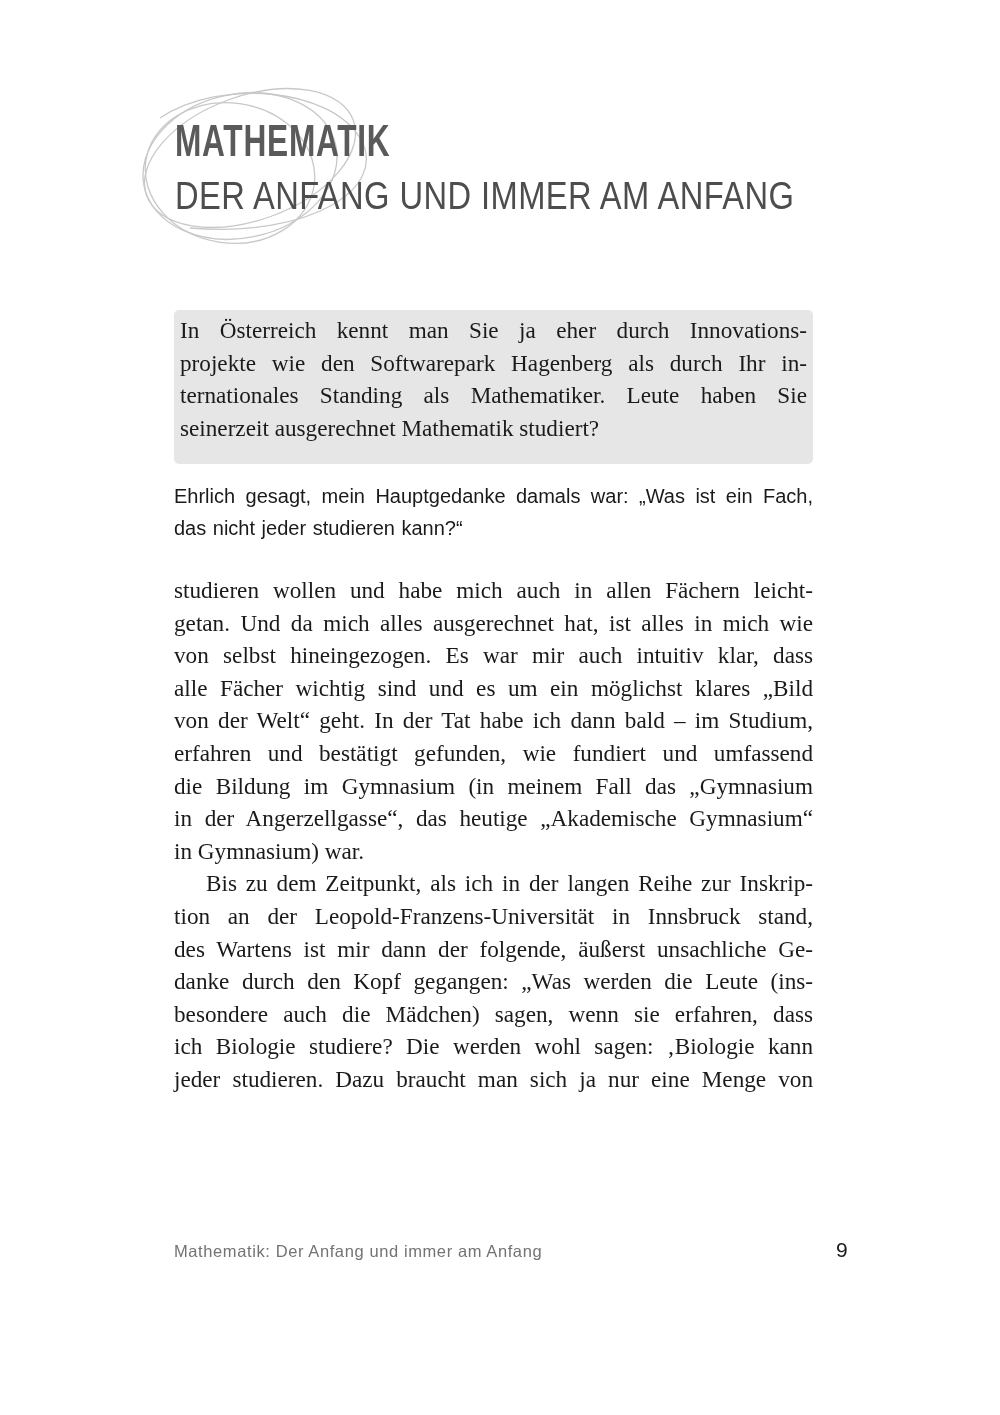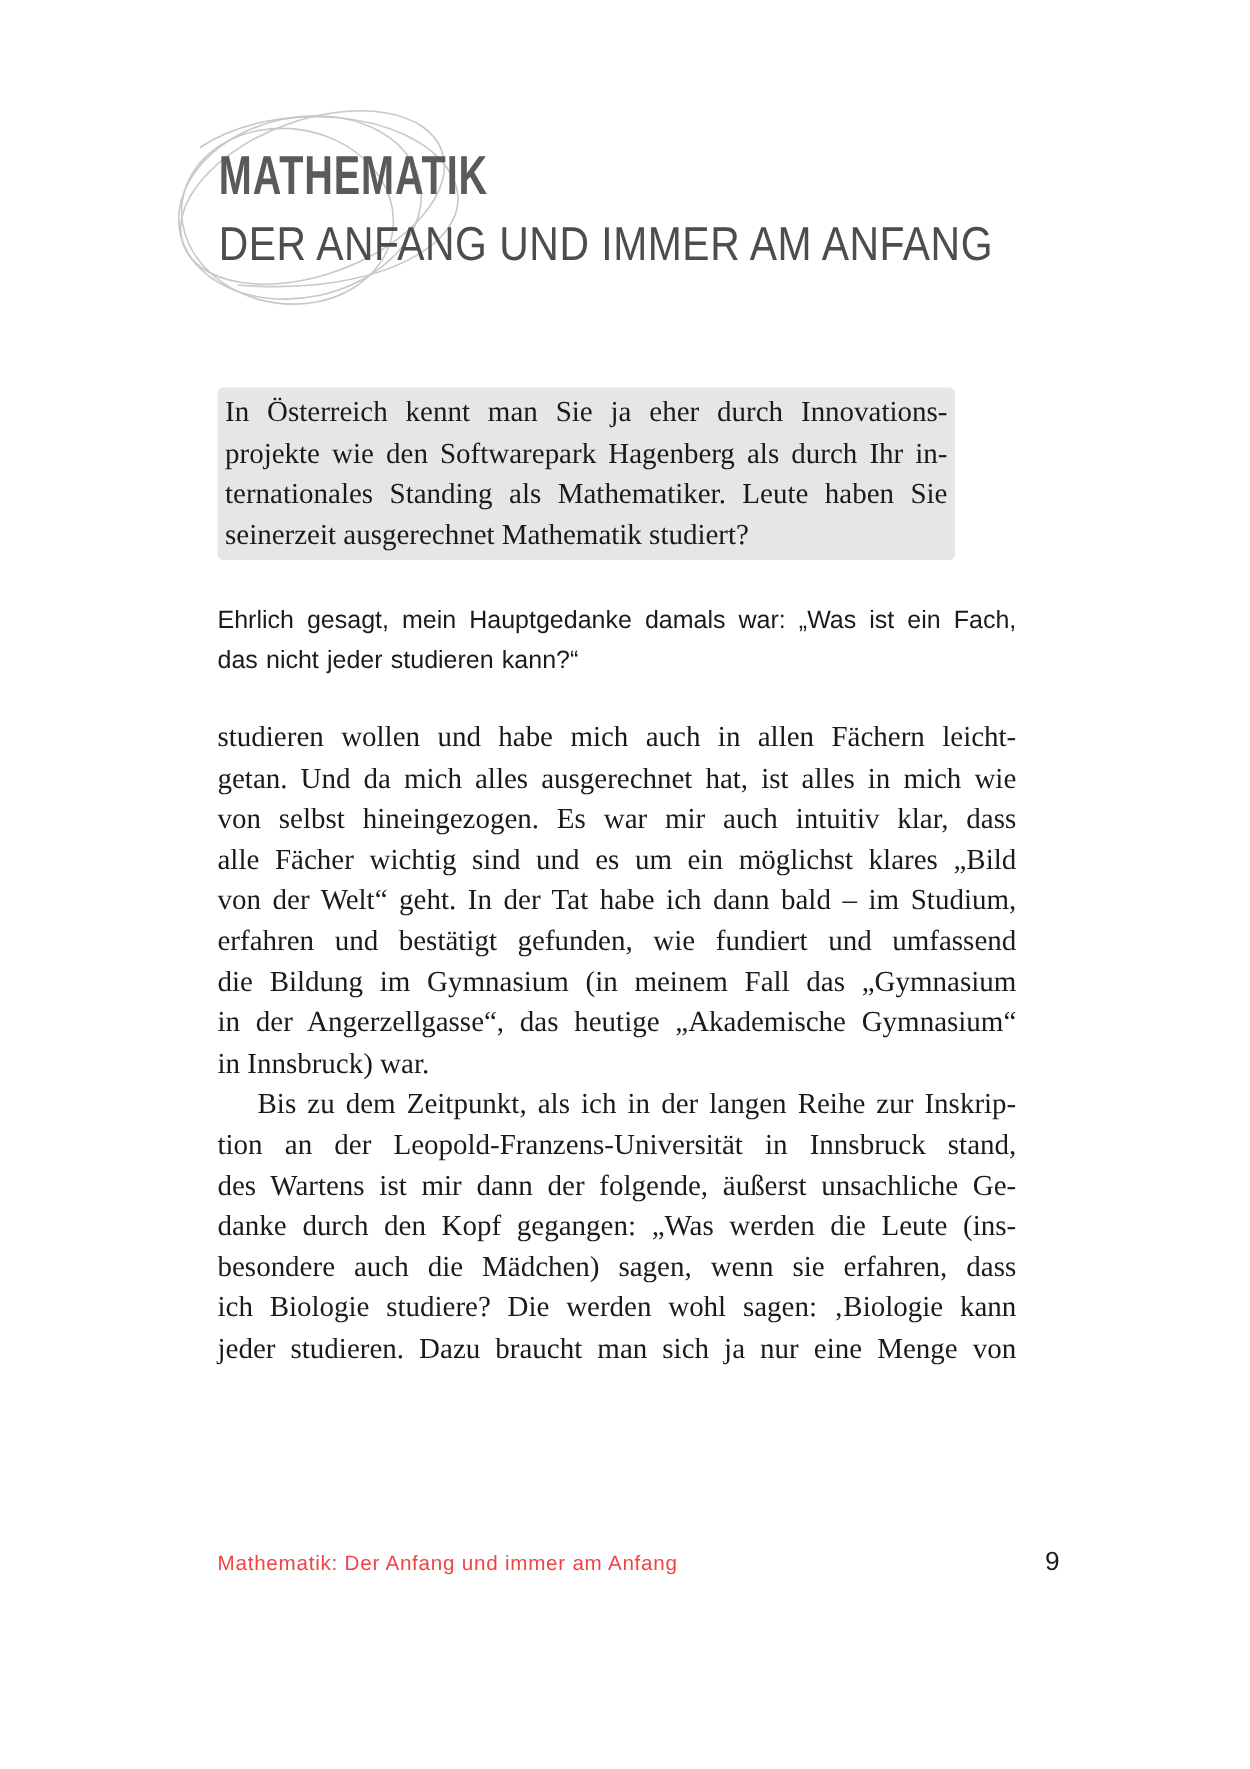--- a/index.html
+++ b/index.html
@@ -13,23 +13,23 @@
       letter-spacing: 1px;
     }
     .chapter-subtitle {
       position: absolute; left: 175px; top: 175px;
       font-family: "Liberation Sans", sans-serif; font-weight: normal;
       font-size: 38px; line-height: 42px; color: #4d4d4d;
       transform: scaleX(0.86); transform-origin: left top;
       letter-spacing: 0.5px; white-space: nowrap;
     }
     .question-box {
-      position: absolute; left: 174px; top: 310px; width: 590px;
+      position: absolute; left: 174px; top: 310px; width: 639px;
       background: #e6e6e6; border-radius: 5px;
-      padding: 4px 0 4px 0; box-sizing: border-box;
+      padding: 4px 0 20px 0; box-sizing: border-box;
     }
     .question-text {
       font-family: "Liberation Serif", serif; font-size: 23.2px; line-height: 32.5px;
       color: #1a1a1a; text-align: justify; margin: 0; padding: 0 6px;
     }
     .answer-lead {
       position: absolute; left: 174px; top: 480px; width: 639px;
       font-family: "Liberation Sans", sans-serif; font-size: 20px; line-height: 32px;
       color: #1a1a1a; text-align: justify; margin: 0;
       word-spacing: 1px;
@@ -38,21 +38,21 @@
       position: absolute; left: 174px; top: 574px; width: 639px;
       font-family: "Liberation Serif", serif; font-size: 23.2px; line-height: 32.6px;
       color: #1a1a1a; margin: 0;
     }
     .body-text p { margin: 0; text-align: justify; }
     .line { display: block; text-align: justify; text-align-last: justify; }
     .line.last { text-align-last: left; }
     .footer-running-title {
       position: absolute; left: 174px; top: 1242px;
       font-family: "Liberation Sans", sans-serif; font-size: 16.5px;
-      color: #ef4444; letter-spacing: 0.6px;
+      color: #737373; letter-spacing: 0.6px;
     }
     .page-number {
       position: absolute; left: 836px; top: 1238px;
       font-family: "Liberation Sans", sans-serif; font-size: 21px; color: #1a1a1a;
     }
   </style>
 </head>
 <body>
 
 <svg class="scribble" viewBox="0 0 280 170" fill="none" stroke="#c8c8c8" stroke-width="1.3">
@@ -82,21 +82,21 @@
 <div class="body-text">
   <p>
     <span class="line">studieren wollen und habe mich auch in allen Fächern leicht-</span>
     <span class="line">getan. Und da mich alles ausgerechnet hat, ist alles in mich wie</span>
     <span class="line">von selbst hineingezogen. Es war mir auch intuitiv klar, dass</span>
     <span class="line">alle Fächer wichtig sind und es um ein möglichst klares „Bild</span>
     <span class="line">von der Welt“ geht. In der Tat habe ich dann bald – im Studium,</span>
     <span class="line">erfahren und bestätigt gefunden, wie fundiert und umfassend</span>
     <span class="line">die Bildung im Gymnasium (in meinem Fall das „Gymnasium</span>
     <span class="line">in der Angerzellgasse“, das heutige „Akademische Gymnasium“</span>
-    <span class="line last">in Innsbruck) war.</span>
+    <span class="line last">in Gymnasium) war.</span>
   </p>
   <p>
     <span class="line" style="padding-left:32px">Bis zu dem Zeitpunkt, als ich in der langen Reihe zur Inskrip-</span>
     <span class="line">tion an der Leopold-Franzens-Universität in Innsbruck stand,</span>
     <span class="line">des Wartens ist mir dann der folgende, äußerst unsachliche Ge-</span>
     <span class="line">danke durch den Kopf gegangen: „Was werden die Leute (ins-</span>
     <span class="line">besondere auch die Mädchen) sagen, wenn sie erfahren, dass</span>
     <span class="line">ich Biologie studiere? Die werden wohl sagen: ‚Biologie kann</span>
     <span class="line">jeder studieren. Dazu braucht man sich ja nur eine Menge von</span>
   </p>

